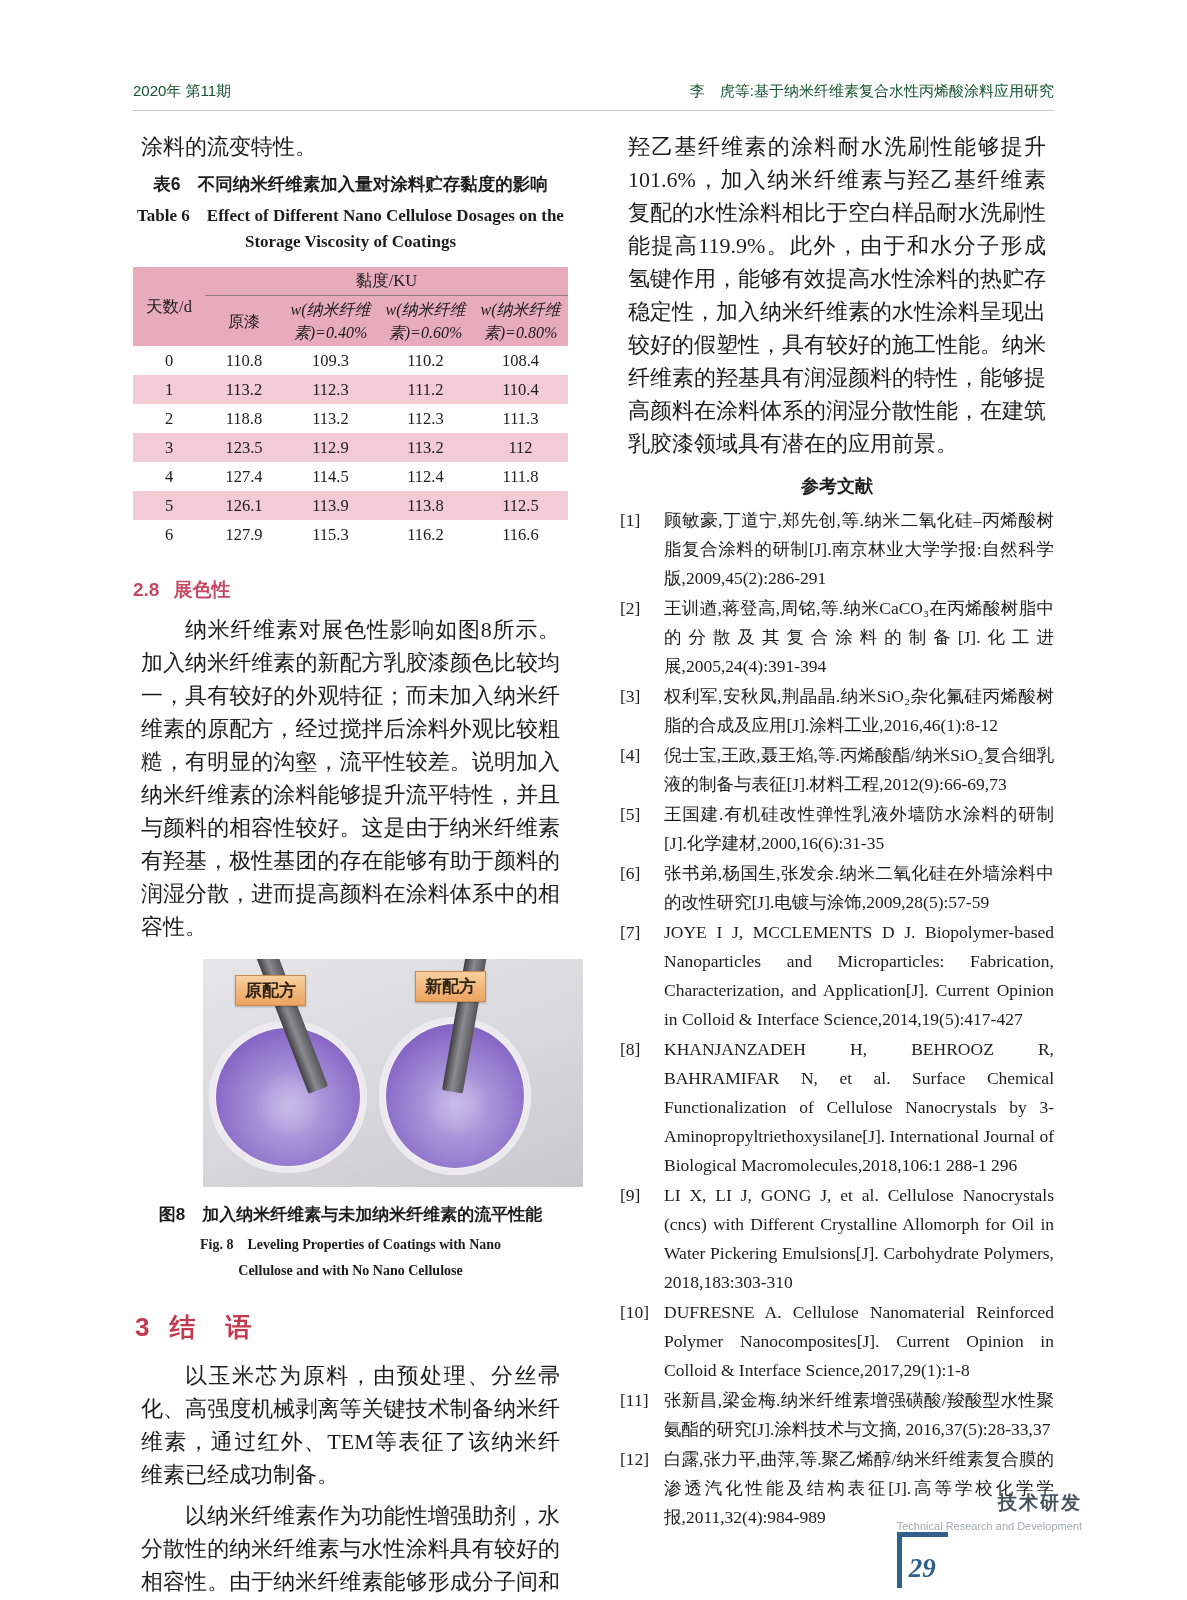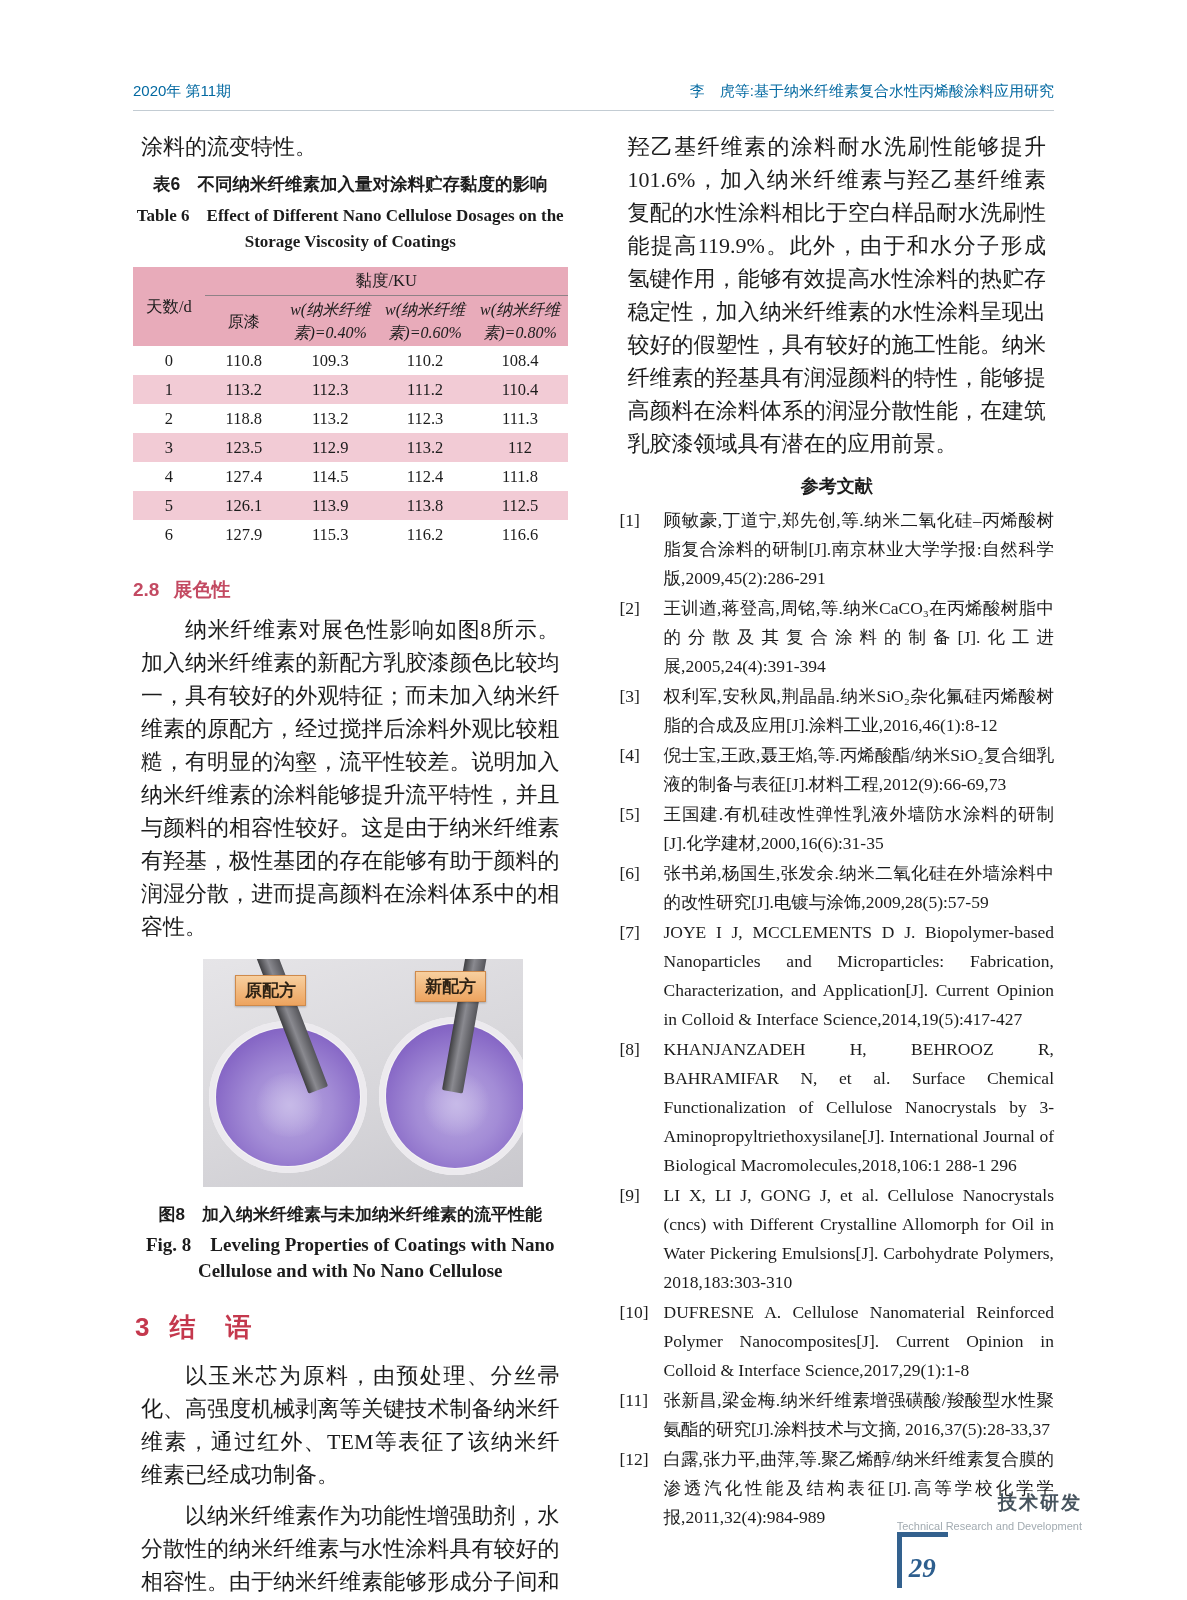--- a/index.html
+++ b/index.html
@@ -1,20 +1,20 @@
 <!DOCTYPE html>
 <html><head>
 <meta charset="utf-8">
 <style>
   html,body{margin:0;padding:0;background:#ffffff;}
   body{width:1187px;height:1600px;position:relative;font-family:"Liberation Serif","DejaVu Serif",serif;color:#1c1c1c;-webkit-font-smoothing:antialiased;}
   .page{position:absolute;inset:0;overflow:hidden;}
   
   .hdr{position:absolute;left:133px;right:133px;top:82px;display:flex;justify-content:space-between;align-items:flex-end;
-       font-family:"Liberation Sans","DejaVu Sans",sans-serif;font-size:15px;color:#0369a1;padding-bottom:9px;border-bottom:1.5px solid #c3ccd3;}
+       font-family:"Liberation Sans","DejaVu Sans",sans-serif;font-size:15px;color:#14532d;padding-bottom:9px;border-bottom:1.5px solid #c3ccd3;}
   
   .cols{position:absolute;left:133px;top:122px;width:921px;display:flex;gap:52px;}
   .col{width:435px;}
   p.body{font-size:22px;line-height:33px;text-align:justify;margin:8px;}
   p.body.indent{text-indent:2em;}
   
   .tbl-title-zh{font-family:"Liberation Sans","DejaVu Sans",sans-serif;font-weight:bold;font-size:17.5px;text-align:center;margin-top:9px;}
   .tbl-title-en{font-weight:bold;font-size:17px;text-align:center;line-height:26px;margin-top:7px;}
   table.t6{border-collapse:collapse;width:100%;margin-top:12px;font-size:16.5px;}
   table.t6 th,table.t6 td{font-weight:normal;text-align:center;padding:0 2px;}
@@ -23,35 +23,35 @@
   table.t6 .sub th{height:50px;line-height:23px;font-size:16px;}
   table.t6 tbody td{height:29px;}
   table.t6 tbody tr.stripe{background:#f2cbd5;}
   .w-it{font-style:italic;}
   
   .h28{font-family:"Liberation Sans","DejaVu Sans",sans-serif;color:#c34a62;font-weight:bold;font-size:19px;margin:28px 0 10px 0;}
   .h28 .no{margin-right:14px;}
   .h3{font-family:"Liberation Sans","DejaVu Sans",sans-serif;color:#c4384d;font-weight:bold;font-size:26px;margin:26px 0 14px 2px;letter-spacing:2px;}
   .h3 .no{margin-right:18px;}
   
-  .fig{position:relative;width:320px;height:228px;margin:16px 0 0 70px;background:linear-gradient(160deg,#e6e5e8 0%,#d8d7db 55%,#c9c8cd 100%);overflow:hidden;}
+  .fig{position:relative;width:380px;height:228px;margin:16px 0 0 70px;background:linear-gradient(160deg,#e6e5e8 0%,#d8d7db 55%,#c9c8cd 100%);overflow:hidden;}
   .cup{position:absolute;border-radius:50%;background:#f4f3f5;box-shadow:inset 0 0 0 6px #eceaee;}
   .cup .paint{position:absolute;inset:7px;border-radius:50%;background:radial-gradient(circle at 52% 58%, #b9a8e0 0%, #a38cd6 38%, #8768c6 70%, #7352b4 100%);}
   .cup .swirl{position:absolute;left:28%;top:34%;width:46%;height:42%;border-radius:50%;background:radial-gradient(circle,#c7bae8 0%,rgba(185,168,224,0) 70%);}
   .cup1{left:6px;top:62px;width:158px;height:152px;}
   .cup2{left:176px;top:58px;width:152px;height:158px;}
   .spatula{position:absolute;width:21px;background:linear-gradient(90deg,#3f3f42,#8a8a90 45%,#55555a);border-radius:2px;}
   .sp1{left:78px;top:-14px;height:150px;transform:rotate(-21deg);}
   .sp2{left:252px;top:-18px;height:152px;transform:rotate(10deg);}
   .fig-label{position:absolute;font-family:"Liberation Sans","DejaVu Sans",sans-serif;font-weight:bold;font-size:17px;color:#2e2214;
      background:linear-gradient(180deg,#f7cf9f,#edA45f);border:1px solid #cf8a4b;padding:3px 9px;box-shadow:0 1px 2px rgba(0,0,0,.25);}
   .fl1{left:32px;top:16px;}
   .fl2{left:212px;top:12px;}
   .fig-cap-zh{font-family:"Liberation Sans","DejaVu Sans",sans-serif;font-weight:bold;font-size:17px;text-align:center;margin-top:16px;}
-  .fig-cap-en{font-weight:bold;font-size:19px;text-align:center;line-height:26px;margin-top:6px;}
+  .fig-cap-en{font-weight:bold;font-size:14px;text-align:center;line-height:26px;margin-top:6px;}
   
   .rcol{position:relative;}
   .ref-head{font-family:"Liberation Sans","DejaVu Sans",sans-serif;font-weight:bold;font-size:18px;text-align:center;margin:14px 0 8px 0;}
   .ref{display:flex;font-size:17.5px;line-height:29px;margin-bottom:1px;}
   .ref-num{flex:0 0 44px;}
   .ref-text{flex:1;text-align:justify;}
   
   .logo{position:absolute;right:-4px;bottom:8px;text-align:left;line-height:1;}
   .logo .zh{font-family:"Liberation Sans","DejaVu Sans",sans-serif;font-weight:bold;font-size:15px;color:#1d5fa8;}
   .logo .deg{font-size:9px;vertical-align:top;color:#1d5fa8;}

